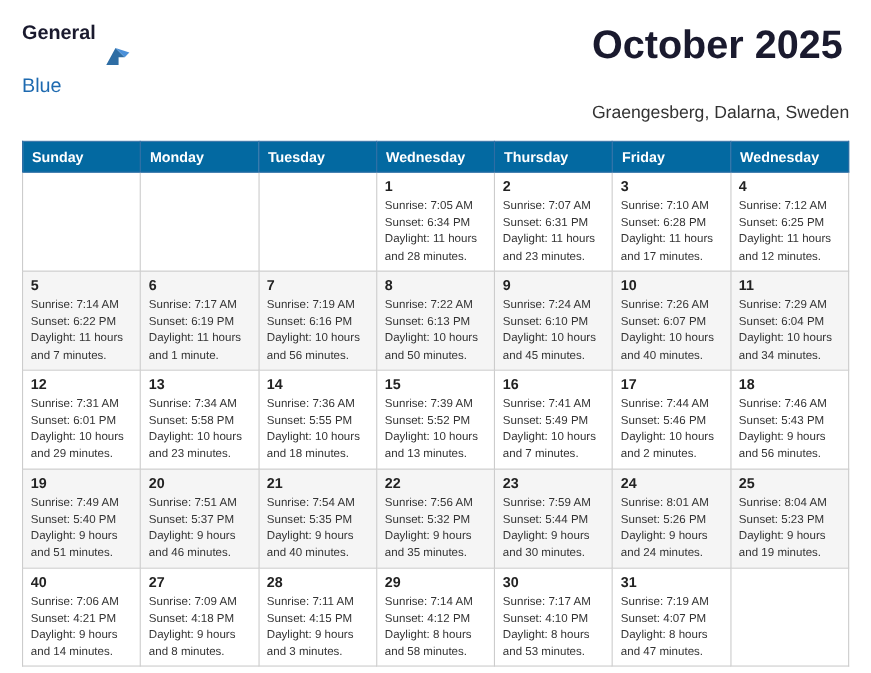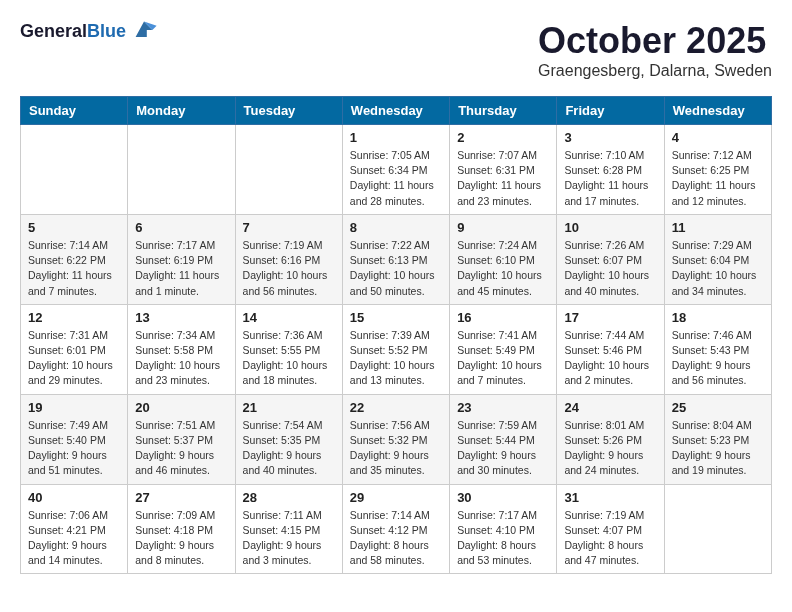--- a/index.html
+++ b/index.html
@@ -15,49 +15,52 @@
       justify-content: space-between;
       align-items: flex-start;
       margin-bottom: 16px;
     }
     .logo {
       display: flex;
       align-items: center;
     }
     .logo-text {
       display: flex;
+      flex-direction: column;
       line-height: 1.1;
+      gap: 29px;
     }
     .logo-general {
       font-size: 18px;
       font-weight: bold;
       color: #1a1a2e;
     }
     .logo-blue {
       font-size: 18px;
-      font-weight: bold;
+      font-weight: normal;
       color: #1e6ab0;
     }
     .logo-icon {
       width: 28px;
       height: 28px;
       margin-left: 4px;
       margin-top: -4px;
     }
     .title-block {
       text-align: left;
     }
     .month-title {
       font-size: 36px;
       font-weight: bold;
       color: #1a1a2e;
     }
     .location {
       font-size: 16px;
       color: #333;
+      margin-top: 32px;
     }
     .calendar {
       width: 100%;
       border-collapse: collapse;
       border: 1px solid #ccc;
     }
     .calendar th {
       background-color: #0369a1;
       color: #fff;
       text-align: left;

